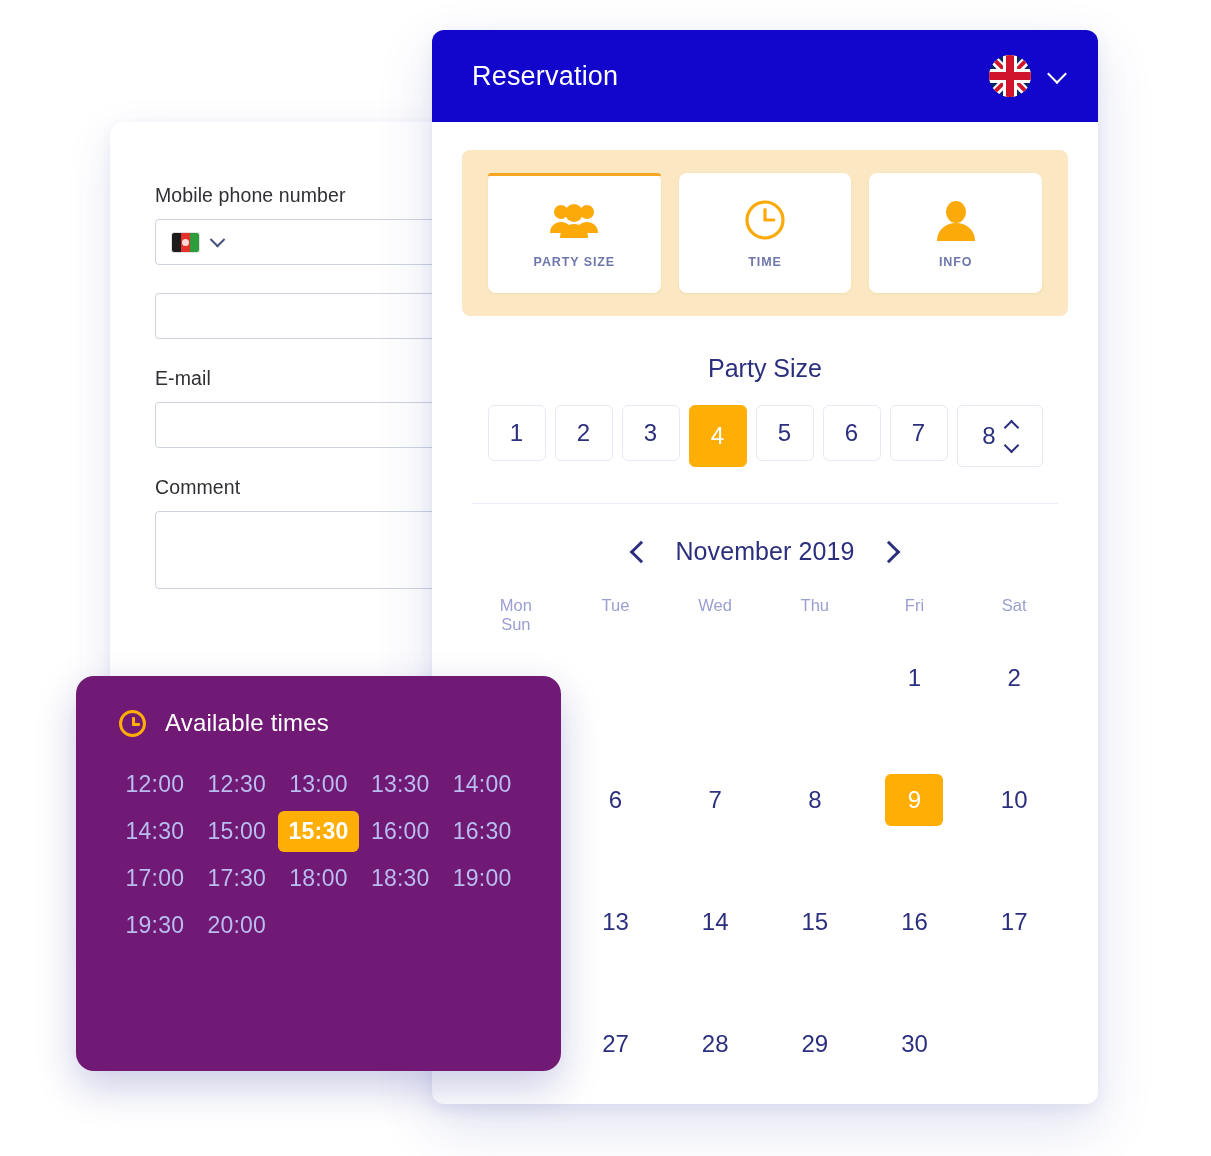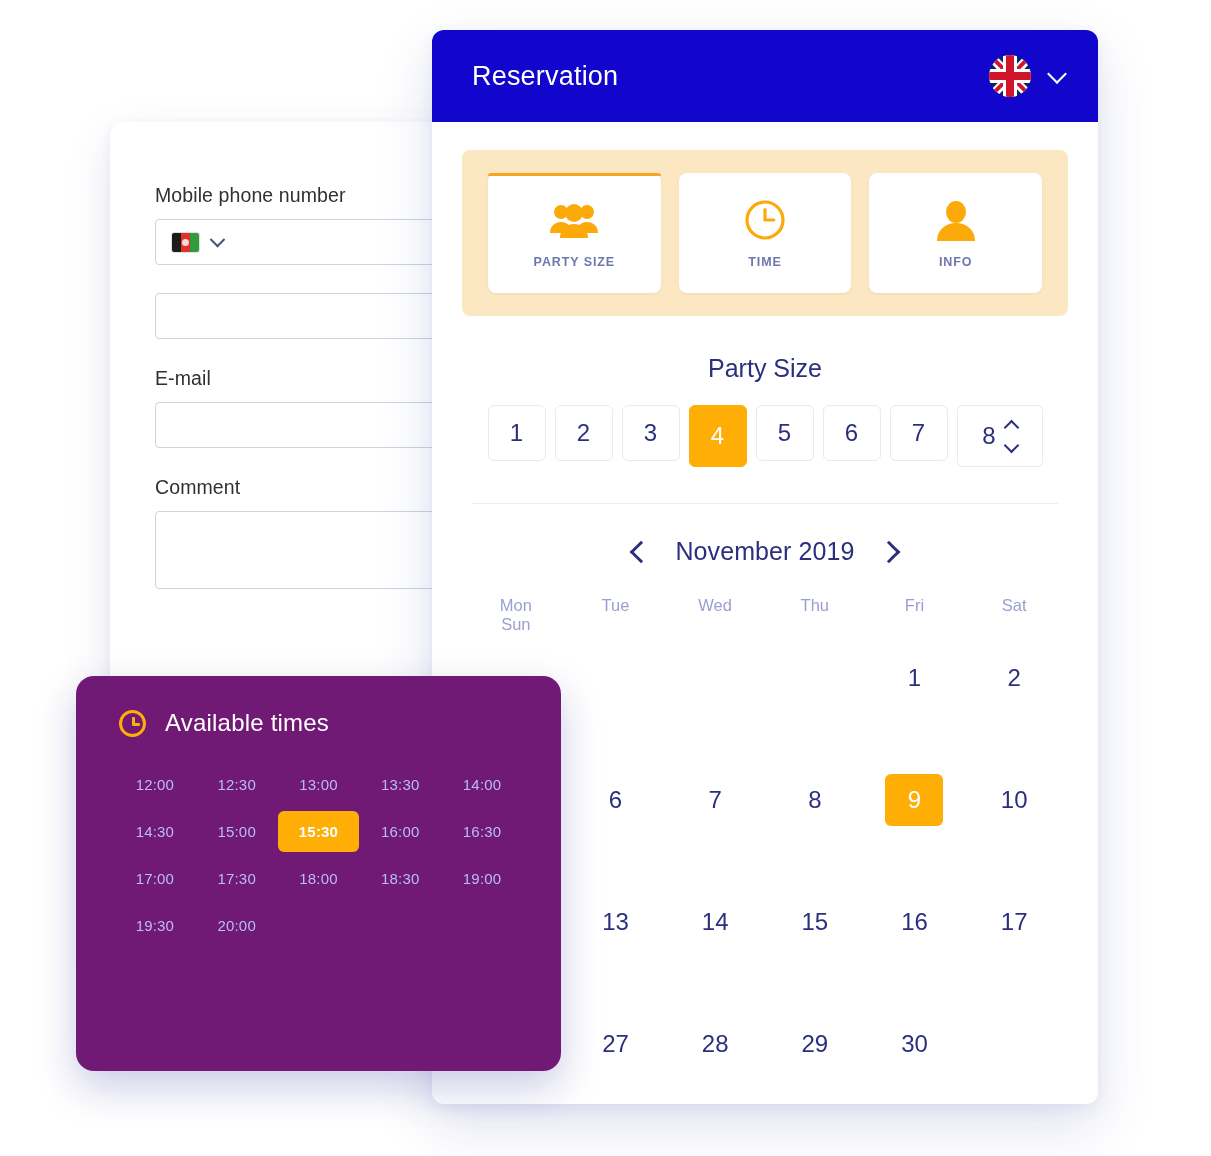--- a/index.html
+++ b/index.html
@@ -145,21 +145,21 @@
     display: grid;
     grid-template-columns: repeat(5, 1fr);
     row-gap: 6px;
   }
   .slot {
     height: 41px;
     display: flex;
     align-items: center;
     justify-content: center;
     color: #b9bdf0;
-    font-size: 15px;
+    font-size: 23px;
     border-radius: 6px;
     letter-spacing: 0.2px;
   }
   .slot.sel {
     background: #ffae06;
     color: #ffffff;
     font-weight: bold;
   }
 
   

